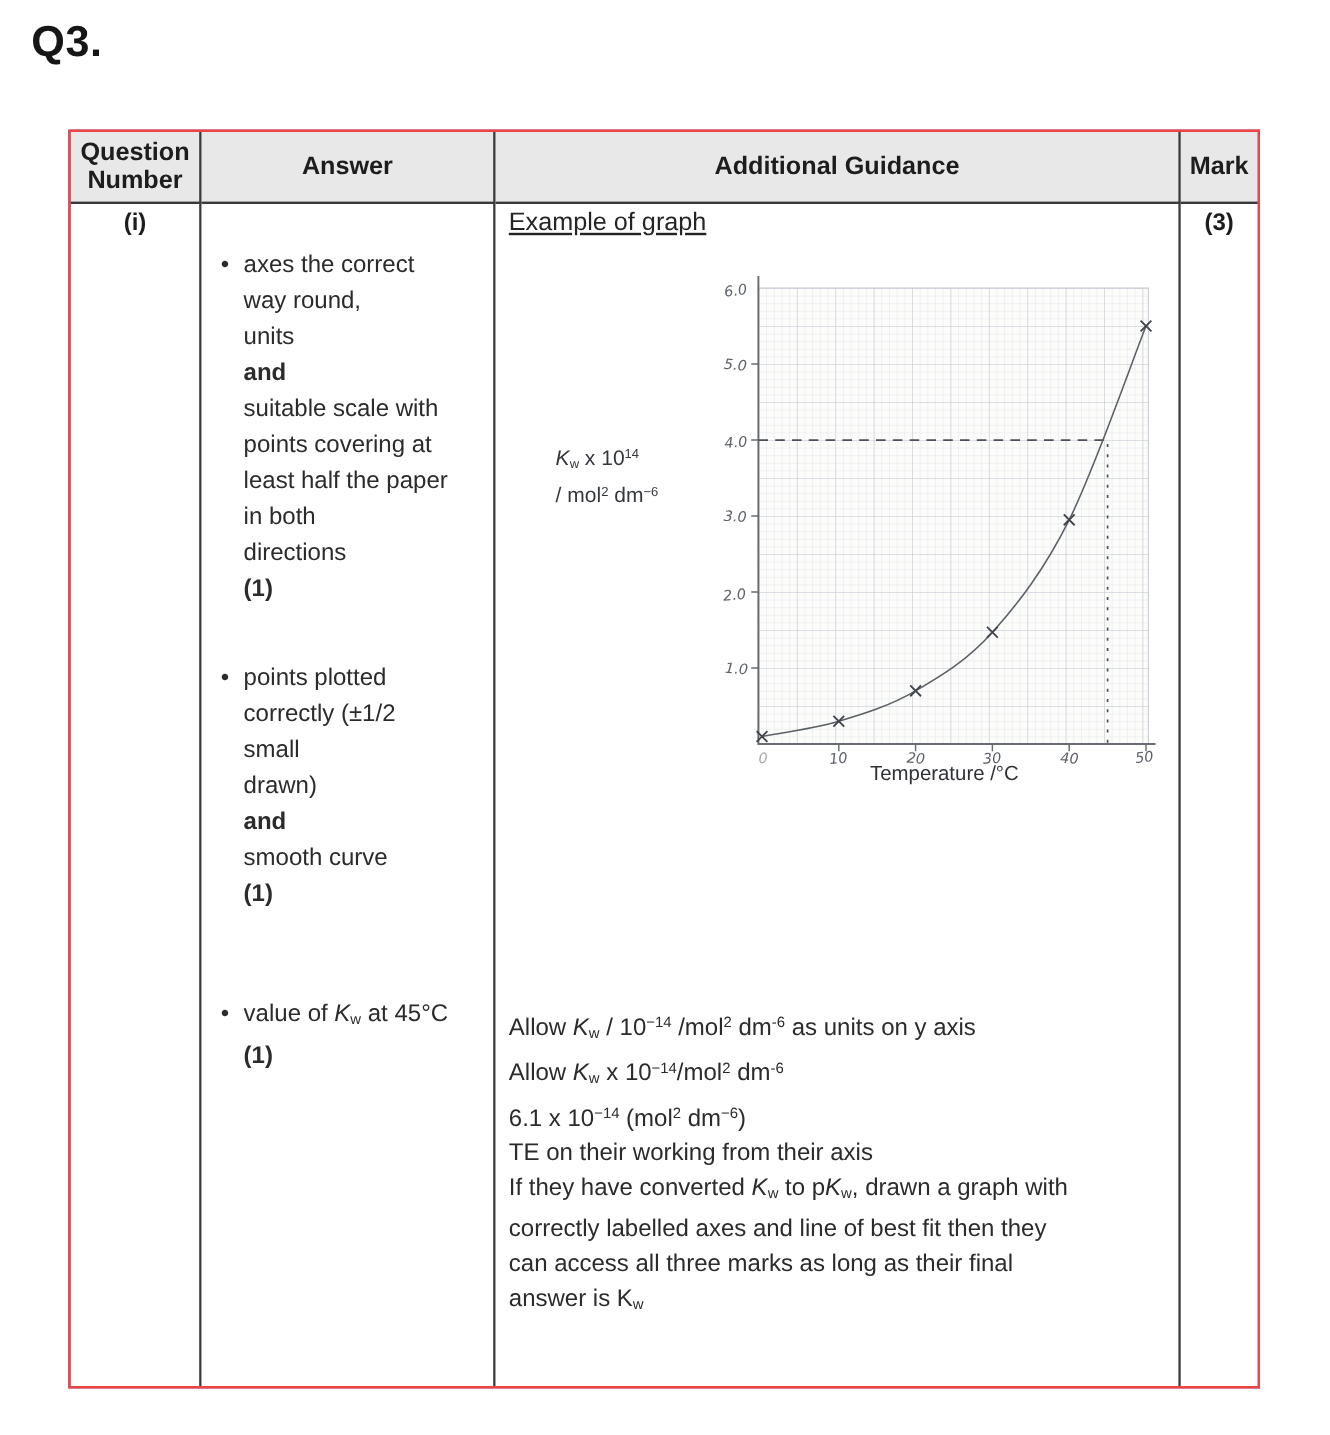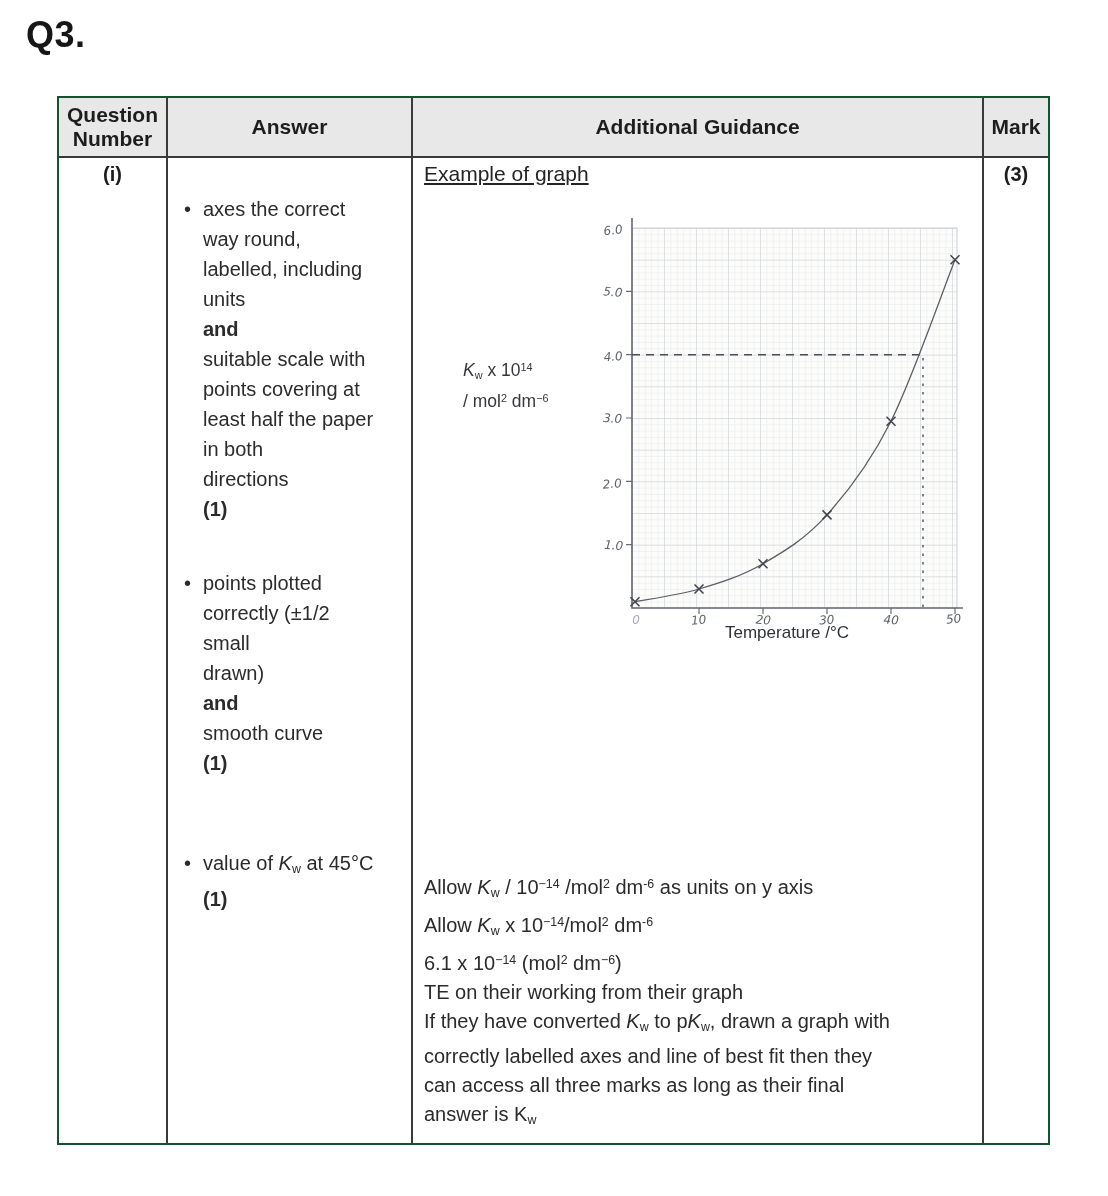--- a/index.html
+++ b/index.html
@@ -3,23 +3,23 @@
 <meta charset="utf-8">
 <style>
   html,body{margin:0;padding:0;}
   body{
     width:1108px;height:1196px;background:#ffffff;position:relative;
     font-family:"Liberation Sans",sans-serif;color:#2b2b2b;overflow:hidden;
   }
   .q-label{position:absolute;left:26px;top:14px;font-size:36px;font-weight:bold;color:#161616;letter-spacing:0.5px;}
   
   .mstable{
-    position:absolute;left:57px;top:96px;
+    position:absolute;left:57px;top:108px;
     display:grid;grid-template-columns:109px 245px 571px 64px;grid-template-rows:60px 985px;
-    border:2px solid #14532d;background:#701a75;
+    border:2px solid #ef4444;background:#701a75;
   }
   .cell{border-right:2px solid #3a3a3a;box-sizing:border-box;position:relative;}
   .cell.last{border-right:none;}
   .hcell{
     background:#e8e8e8;border-bottom:2px solid #3a3a3a;
     display:flex;align-items:center;justify-content:center;text-align:center;
     font-weight:bold;font-size:21px;line-height:1.15;color:#1d1d1d;
   }
   .bcell{background:#ffffff;}
   .center-top{ text-align:center;padding-top:5px;font-weight:bold;font-size:20px;color:#1d1d1d;}
@@ -30,21 +30,21 @@
   .bullet .bl{flex:1;}
   .bullet.b2{margin-top:44px;}
   .bullet.b3{margin-top:70px;}
   
   .guidance-title{position:absolute;left:11px;top:4px;font-size:21px;text-decoration:underline;color:#242424;}
   .graph-wrap{position:absolute;left:12px;top:48px;width:565px;height:460px;}
   .graph-wrap svg{position:absolute;left:0;top:0;}
   .ylabel{position:absolute;left:38px;top:150px;font-size:17.5px;line-height:23px;color:#34373c;white-space:nowrap;}
   .ylabel .line{display:block;}
   .xlabel{position:absolute;left:300px;top:417px;font-size:17px;color:#2f3237;white-space:nowrap;}
-  .guidance-text{position:absolute;left:11px;top:668px;width:556px;font-size:20px;line-height:29px;color:#2b2b2b;margin-top:44px;}
+  .guidance-text{position:absolute;left:11px;top:668px;width:556px;font-size:20px;line-height:29px;color:#2b2b2b;}
   
   .rt-i{font-style:italic;}
   .rt-b{font-weight:bold;}
   .rt-sub{font-size:0.62em;vertical-align:-0.22em;}
   .rt-sup{font-size:0.62em;vertical-align:0.5em;}
   .rt-line{display:block;}
   
   .hw{font-family:"DejaVu Sans",sans-serif;font-style:italic;fill:#5d626a;font-size:12px;}
 </style>
 </head>
@@ -61,21 +61,20 @@
 
   <div class="cell bcell center-top">(i)</div>
 
   <div class="cell bcell">
     <div class="answer-body">
       <div class="bullet b1">
         <span class="dot">•</span>
         <div class="bl">
             <div class="rt-line"><span>axes the correct</span></div>
             <div class="rt-line"><span>way round,</span></div>
-            <div class="rt-line"><span>labelled, including</span></div>
             <div class="rt-line"><span>units</span></div>
             <div class="rt-line"><span class="rt-b">and</span></div>
             <div class="rt-line"><span>suitable scale with</span></div>
             <div class="rt-line"><span>points covering at</span></div>
             <div class="rt-line"><span>least half the paper</span></div>
             <div class="rt-line"><span>in both</span></div>
             <div class="rt-line"><span>directions</span></div>
             <div class="rt-line"><span class="rt-b">(1)</span></div>
           </div>
       </div>
@@ -168,21 +167,21 @@
         <span class="line"><span class="rt-i">K</span><span class="rt-sub">w</span><span> x 10</span><span class="rt-sup">14</span></span>
         <span class="line"><span>/ mol</span><span class="rt-sup">2</span><span> dm</span><span class="rt-sup">−6</span></span>
       </div>
       <div class="xlabel">Temperature /°C</div>
     </div>
 
     <div class="guidance-text">
         <div class="rt-line"><span>Allow </span><span class="rt-i">K</span><span class="rt-sub">w</span><span> / 10</span><span class="rt-sup">−14</span><span> /mol</span><span class="rt-sup">2</span><span> dm</span><span class="rt-sup">-6</span><span> as units on y axis</span></div>
         <div class="rt-line"><span>Allow </span><span class="rt-i">K</span><span class="rt-sub">w</span><span> x 10</span><span class="rt-sup">−14</span><span>/mol</span><span class="rt-sup">2</span><span> dm</span><span class="rt-sup">-6</span></div>
         <div class="rt-line"><span>6.1 x 10</span><span class="rt-sup">−14</span><span> (mol</span><span class="rt-sup">2</span><span> dm</span><span class="rt-sup">−6</span><span>)</span></div>
-        <div class="rt-line"><span>TE on their working from their graph</span></div>
+        <div class="rt-line"><span>TE on their working from their axis</span></div>
         <div class="rt-line"><span>If they have converted </span><span class="rt-i">K</span><span class="rt-sub">w</span><span> to p</span><span class="rt-i">K</span><span class="rt-sub">w</span><span>, drawn a graph with</span></div>
         <div class="rt-line"><span>correctly labelled axes and line of best fit then they</span></div>
         <div class="rt-line"><span>can access all three marks as long as their final</span></div>
         <div class="rt-line"><span>answer is K</span><span class="rt-sub">w</span></div>
       </div>
   </div>
 
   <div class="cell bcell last center-top">(3)</div>
 </div>
 

